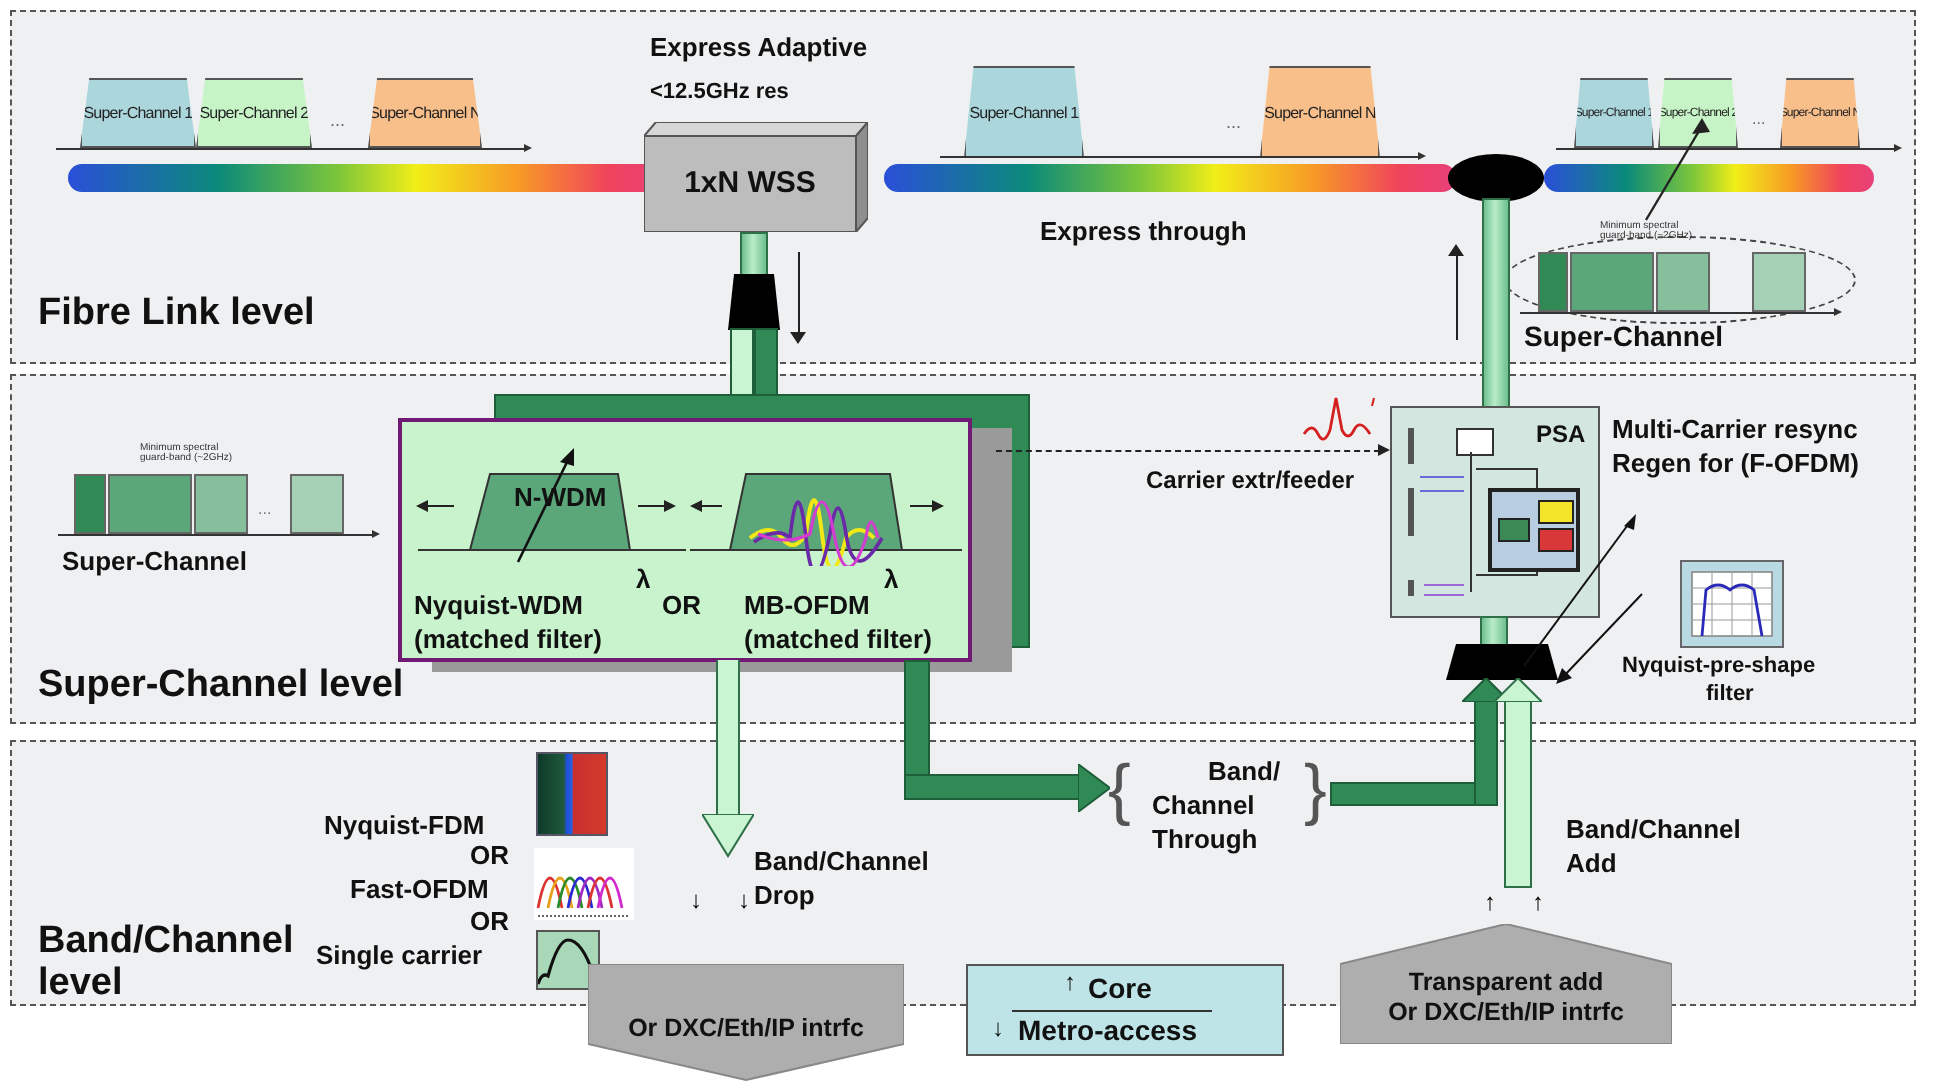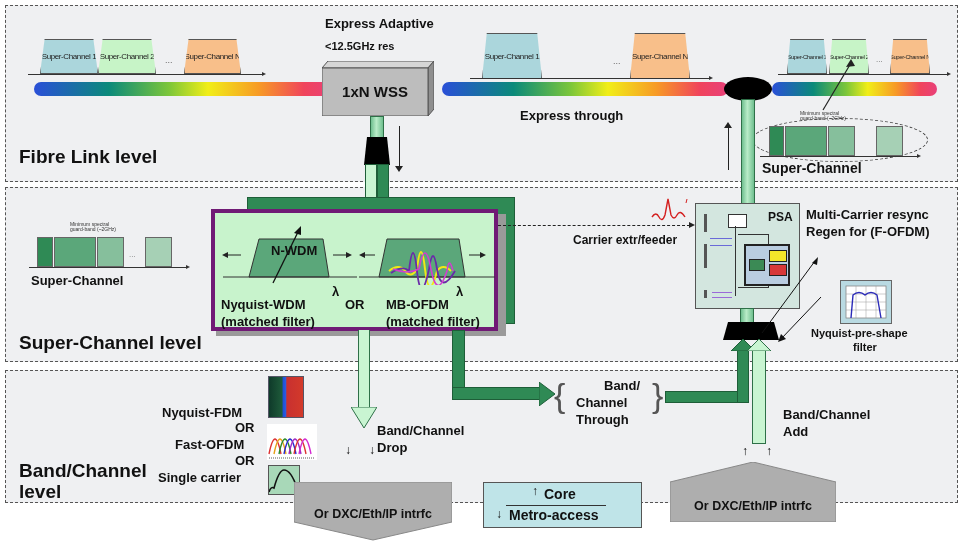--- a/index.html
+++ b/index.html
@@ -106,21 +106,21 @@
 <div class="sub-bar" style="left:54px;top:237px;width:42px;height:30px;background:#5ba77a;"></div>
 <div class="sub-bar" style="left:97px;top:237px;width:27px;height:30px;background:#86bf9c;"></div>
 <div class="abs" style="left:129px;top:250px;font-size:8px;color:#777;">...</div>
 <div class="sub-bar" style="left:145px;top:237px;width:27px;height:30px;background:#a6d0b5;"></div>
 <div class="axis" style="left:29px;top:267px;width:158px;"></div>
 <div class="abs b" style="left:31px;top:273px;font-size:13px;">Super-Channel</div>
 
 <div class="abs" style="left:247px;top:197px;width:266px;height:125px;background:#2f8a55;border:1px solid #1e5e38;"></div>
 <div class="abs" style="left:216px;top:214px;width:290px;height:122px;background:#9a9a9a;"></div>
 
-<div class="abs" style="left:211px;top:209px;width:287px;height:122px;background:#c8f3cc;border:4px solid #701a75;box-sizing:border-box;">
+<div class="abs" style="left:199px;top:209px;width:287px;height:122px;background:#c8f3cc;border:2px solid #701a75;box-sizing:border-box;">
 
   <svg class="abs" width="140" height="60" style="left:4px;top:12px;">
     <polygon points="40,14 104,14 110,52 30,52" fill="#5ba77a" stroke="#333" stroke-width="1"></polygon>
     <line x1="4" y1="52" x2="138" y2="52" stroke="#333" stroke-width="1"></line>
     <line x1="5" y1="30" x2="22" y2="30" stroke="#222" stroke-width="1"></line>
     <polygon points="3,30 9,27 9,33" fill="#222"></polygon>
     <line x1="114" y1="30" x2="130" y2="30" stroke="#222" stroke-width="1"></line>
     <polygon points="133,30 127,27 127,33" fill="#222"></polygon>
     <line x1="54" y1="58" x2="80" y2="5" stroke="#111" stroke-width="1.3"></line>
     <polygon points="82,1 75,8 82,10" fill="#111"></polygon>
@@ -273,14 +273,15 @@
   <div class="abs b" style="left:60px;top:3px;font-size:14px;">Core</div>
   <div class="abs" style="left:22px;top:22px;width:100px;height:1px;background:#333;"></div>
   <div class="abs b" style="left:12px;top:24px;font-size:12px;">↓</div>
   <div class="abs b" style="left:25px;top:24px;font-size:14px;">Metro-access</div>
 </div>
 
 <div class="abs" style="left:670px;top:462px;width:166px;height:60px;">
   <svg width="166" height="60" style="position:absolute;left:0;top:0;">
     <polygon points="0,20 83,0 166,20 166,60 0,60" fill="#aeaeae" stroke="#888" stroke-width="1"></polygon>
   </svg>
+  <div class="abs b t12" style="left:0;top:22px;width:166px;text-align:center;">Transparent add</div>
   <div class="abs b t12" style="left:0;top:37px;width:166px;text-align:center;">Or DXC/Eth/IP intrfc</div>
 </div>
 
 </body></html>

